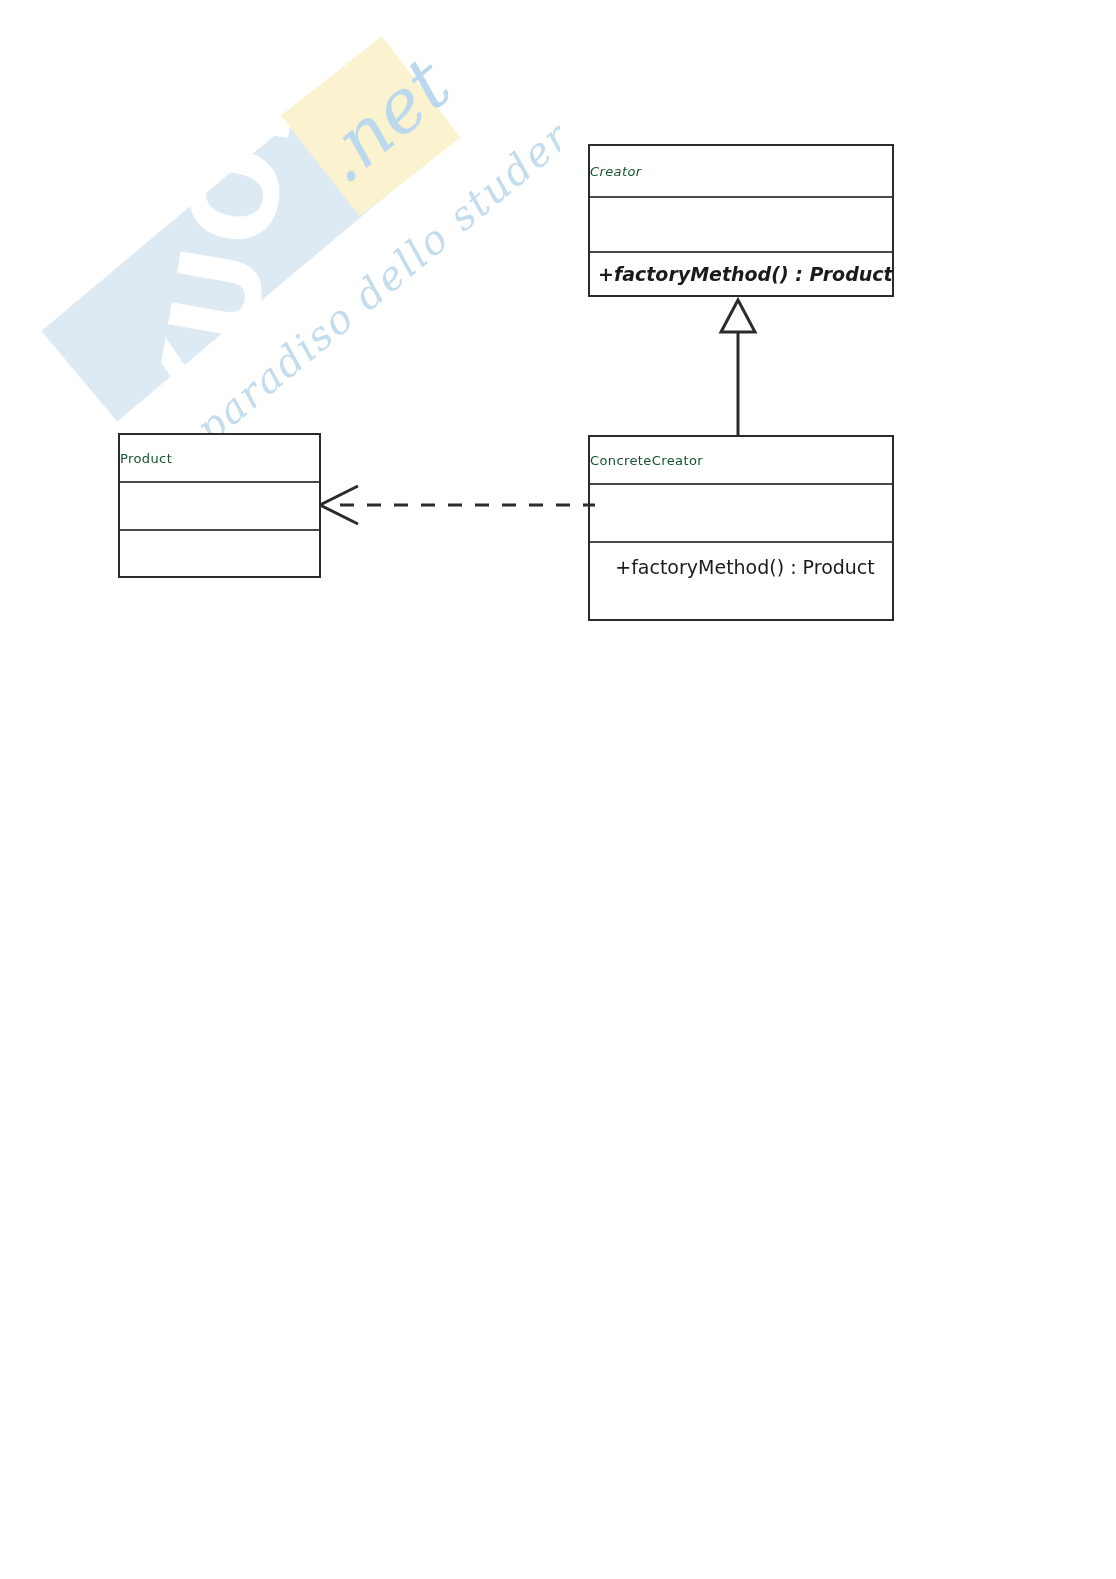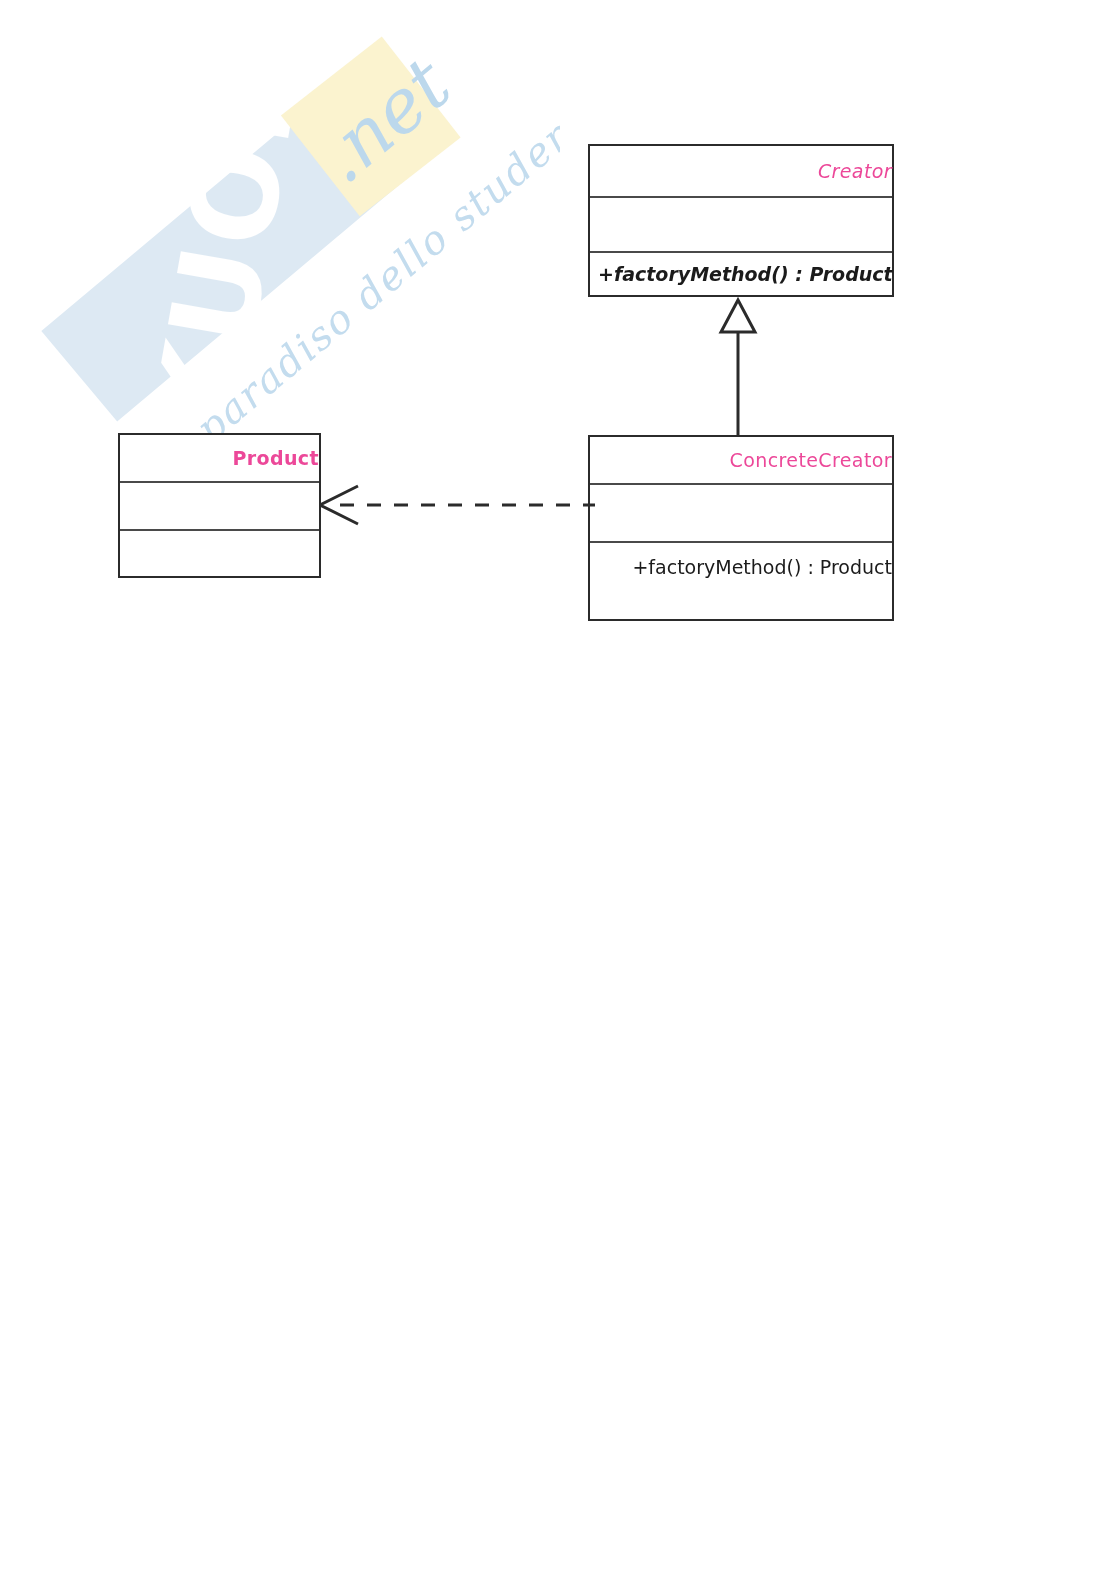--- a/index.html
+++ b/index.html
@@ -41,31 +41,31 @@
   }
   .uml-compartment {
     box-sizing: border-box;
     position: relative;
     background: #ffffff;
   }
   .uml-compartment + .uml-compartment {
     border-top: 2px solid #4a4a4a;
   }
   .uml-name {
-    text-align: right;
-    font-size: 19px;
-    color: #ec4899;
+    text-align: left;
+    font-size: 13px;
+    color: #14532d;
     letter-spacing: 0.4px;
     white-space: nowrap;
   }
   .uml-name.abstract {
     font-style: italic;
   }
   .uml-member {
-    text-align: right;
+    text-align: center;
     font-size: 19px;
     color: #1b1b1b;
     white-space: nowrap;
     padding-left: 8px;
   }
   .uml-member.abstract {
     font-style: italic;
     font-weight: 600;
   }
   .center-v {
@@ -82,21 +82,21 @@
   #class-creator .c2 { height: 55px; }
   #class-creator .c3 { height: 44px; }
 
   
   #class-concretecreator { left: 588px; top: 435px; width: 306px; height: 186px; }
   #class-concretecreator .c1 { height: 46px; }
   #class-concretecreator .c2 { height: 58px; }
   #class-concretecreator .c3 { height: 50px; }
 
   
-  #class-product { left: 118px; top: 433px; width: 203px; height: 145px; font-weight: bold; }
+  #class-product { left: 118px; top: 433px; width: 203px; height: 145px; }
   #class-product .c1 { height: 46px; }
   #class-product .c2 { height: 48px; }
   #class-product .c3 { height: 47px; }
 
   
   .connector { position: absolute; }
   #generalization-link { left: 700px; top: 292px; width: 80px; height: 150px; }
   #dependency-link { left: 300px; top: 480px; width: 300px; height: 52px; }
 </style>
 </head>

